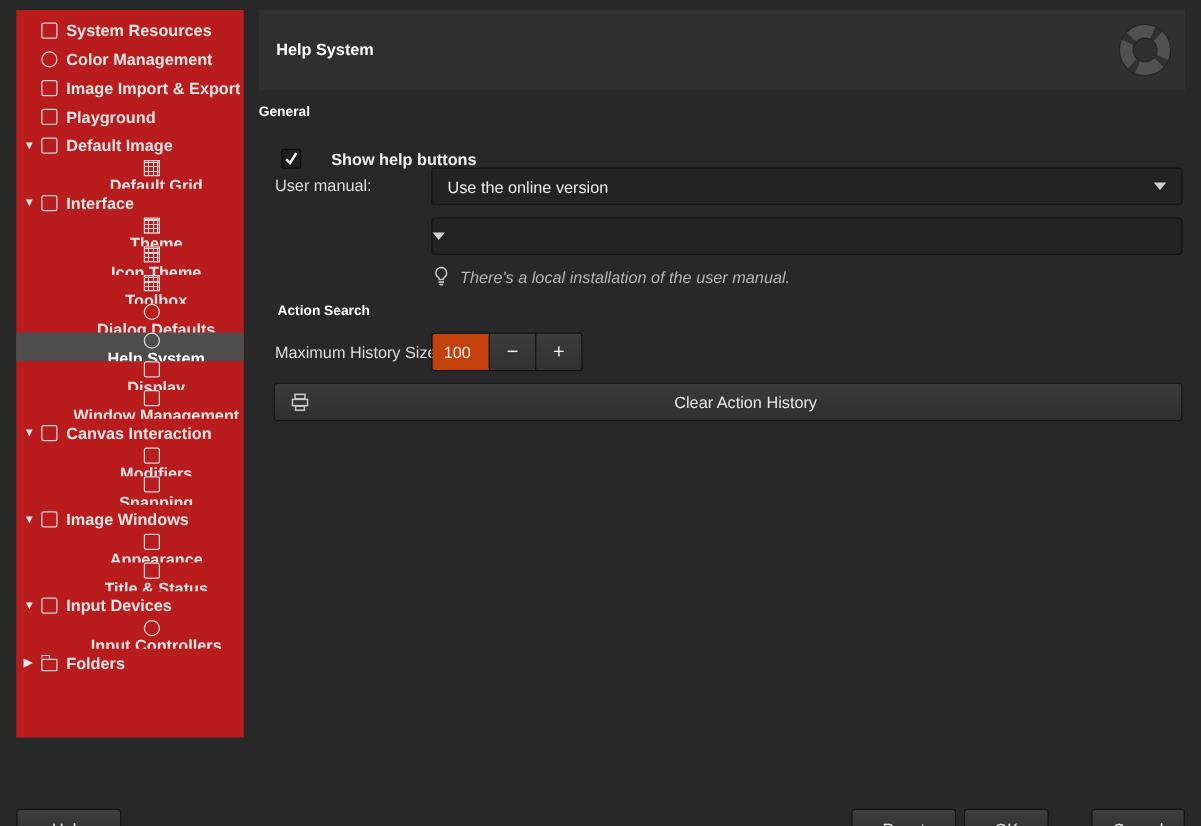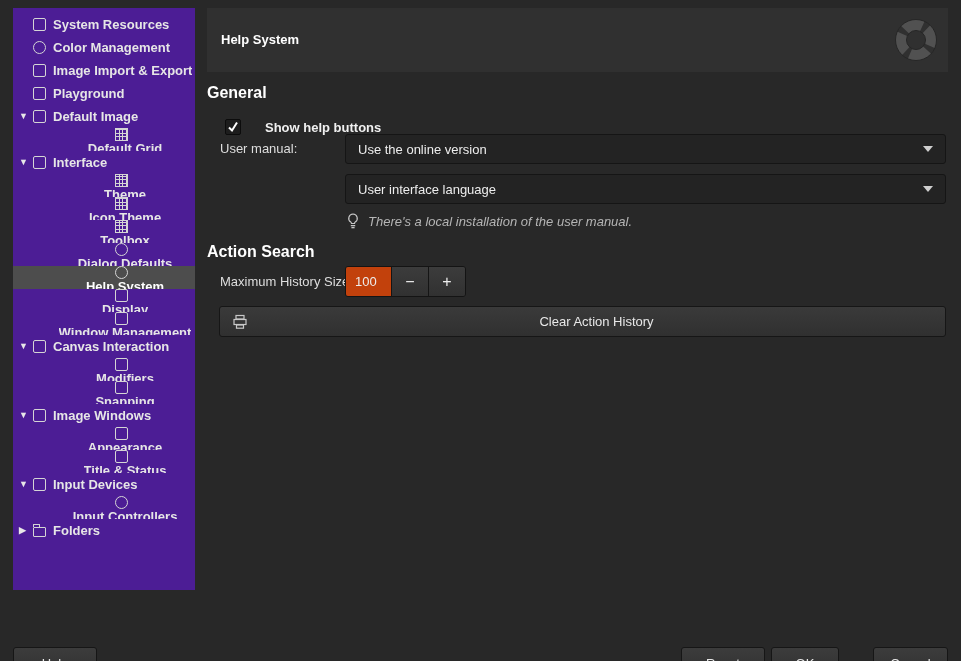--- a/index.html
+++ b/index.html
@@ -5,21 +5,21 @@
   html,body{margin:0;padding:0;}
   body{
     width:961px;height:661px;position:relative;overflow:hidden;
     background:#282828;
     font-family:"Liberation Sans", sans-serif;
     -webkit-font-smoothing:antialiased;
   }
   
   .sidebar{
     position:absolute;left:13px;top:8px;width:182px;height:582px;
-    background:#4c1d95;padding-top:5px;box-sizing:border-box;
+    background:#b91c1c;padding-top:5px;box-sizing:border-box;
   }
   .row{
     height:23px;display:flex;align-items:center;
     font-size:13px;font-weight:bold;color:#e6e6e6;cursor:default;
     padding-left:6px;box-sizing:border-box;white-space:nowrap;
   }
   .row.lvl1{padding-left:42px;flex-direction:column;}
   .row.selected{background:#4d4d4d;color:#ffffff;}
   .exp{
     width:14px;flex:none;font-size:9px;color:#e8e8e8;line-height:1;
@@ -45,21 +45,21 @@
   
   .hdr{
     position:absolute;left:207px;top:8px;width:741px;height:64px;background:#303030;
   }
   .hdr .title{
     position:absolute;left:14px;top:24px;font-size:13px;font-weight:bold;color:#ffffff;
   }
   .hdr .buoy{position:absolute;right:10px;top:10px;}
   
   .section-label{
-    position:absolute;font-size:16px;font-weight:bold;color:#ffffff;
+    position:absolute;font-size:11px;font-weight:bold;color:#ffffff;
   }
   .plain-label{
     position:absolute;font-size:13px;color:#dedede;
   }
   
   .check-row{
     position:absolute;left:225px;top:119px;display:flex;align-items:center;gap:24px;
   }
   .checkbox{
     width:16px;height:16px;background:#1d1d1d;border:1px solid #0c0c0c;border-radius:2px;
@@ -256,34 +256,33 @@
 </div>
 
 <div class="plain-label" style="left:220px;top:141px;">User manual:</div>
 
 <div class="combo" style="top:134px;">
   <span class="combo-text">Use the online version</span>
   <span class="arrow"></span>
 </div>
 
 <div class="combo" style="top:174px;">
-  <span class="combo-text">User interface language</span>
   <span class="arrow"></span>
 </div>
 
 <div class="info-row">
   <svg width="12" height="17" viewBox="0 0 12 17">
     <path d="M6 1a4.3 4.3 0 0 0-2.3 7.9c.5.4.8.9.8 1.6h3c0-.7.3-1.2.8-1.6A4.3 4.3 0 0 0 6 1z" fill="none" stroke="#c6c6c6" stroke-width="1.2"></path>
     <rect x="3.8" y="12" width="4.4" height="1.3" fill="#c6c6c6"></rect>
     <rect x="4.4" y="14" width="3.2" height="1.3" fill="#c6c6c6"></rect>
   </svg>
   <span class="info-text">There's a local installation of the user manual.</span>
 </div>
 
-<div class="section-label" style="left:207px;top:243px;">Action Search</div>
+<div class="section-label" style="left:222px;top:243px;">Action Search</div>
 
 <div class="plain-label" style="left:220px;top:274px;">Maximum History Size:</div>
 
 <div class="spin-group">
   <div class="spin-value">100</div>
   <div class="spin-btn">−</div>
   <div class="spin-btn">+</div>
 </div>
 
 <div class="clear-btn">

